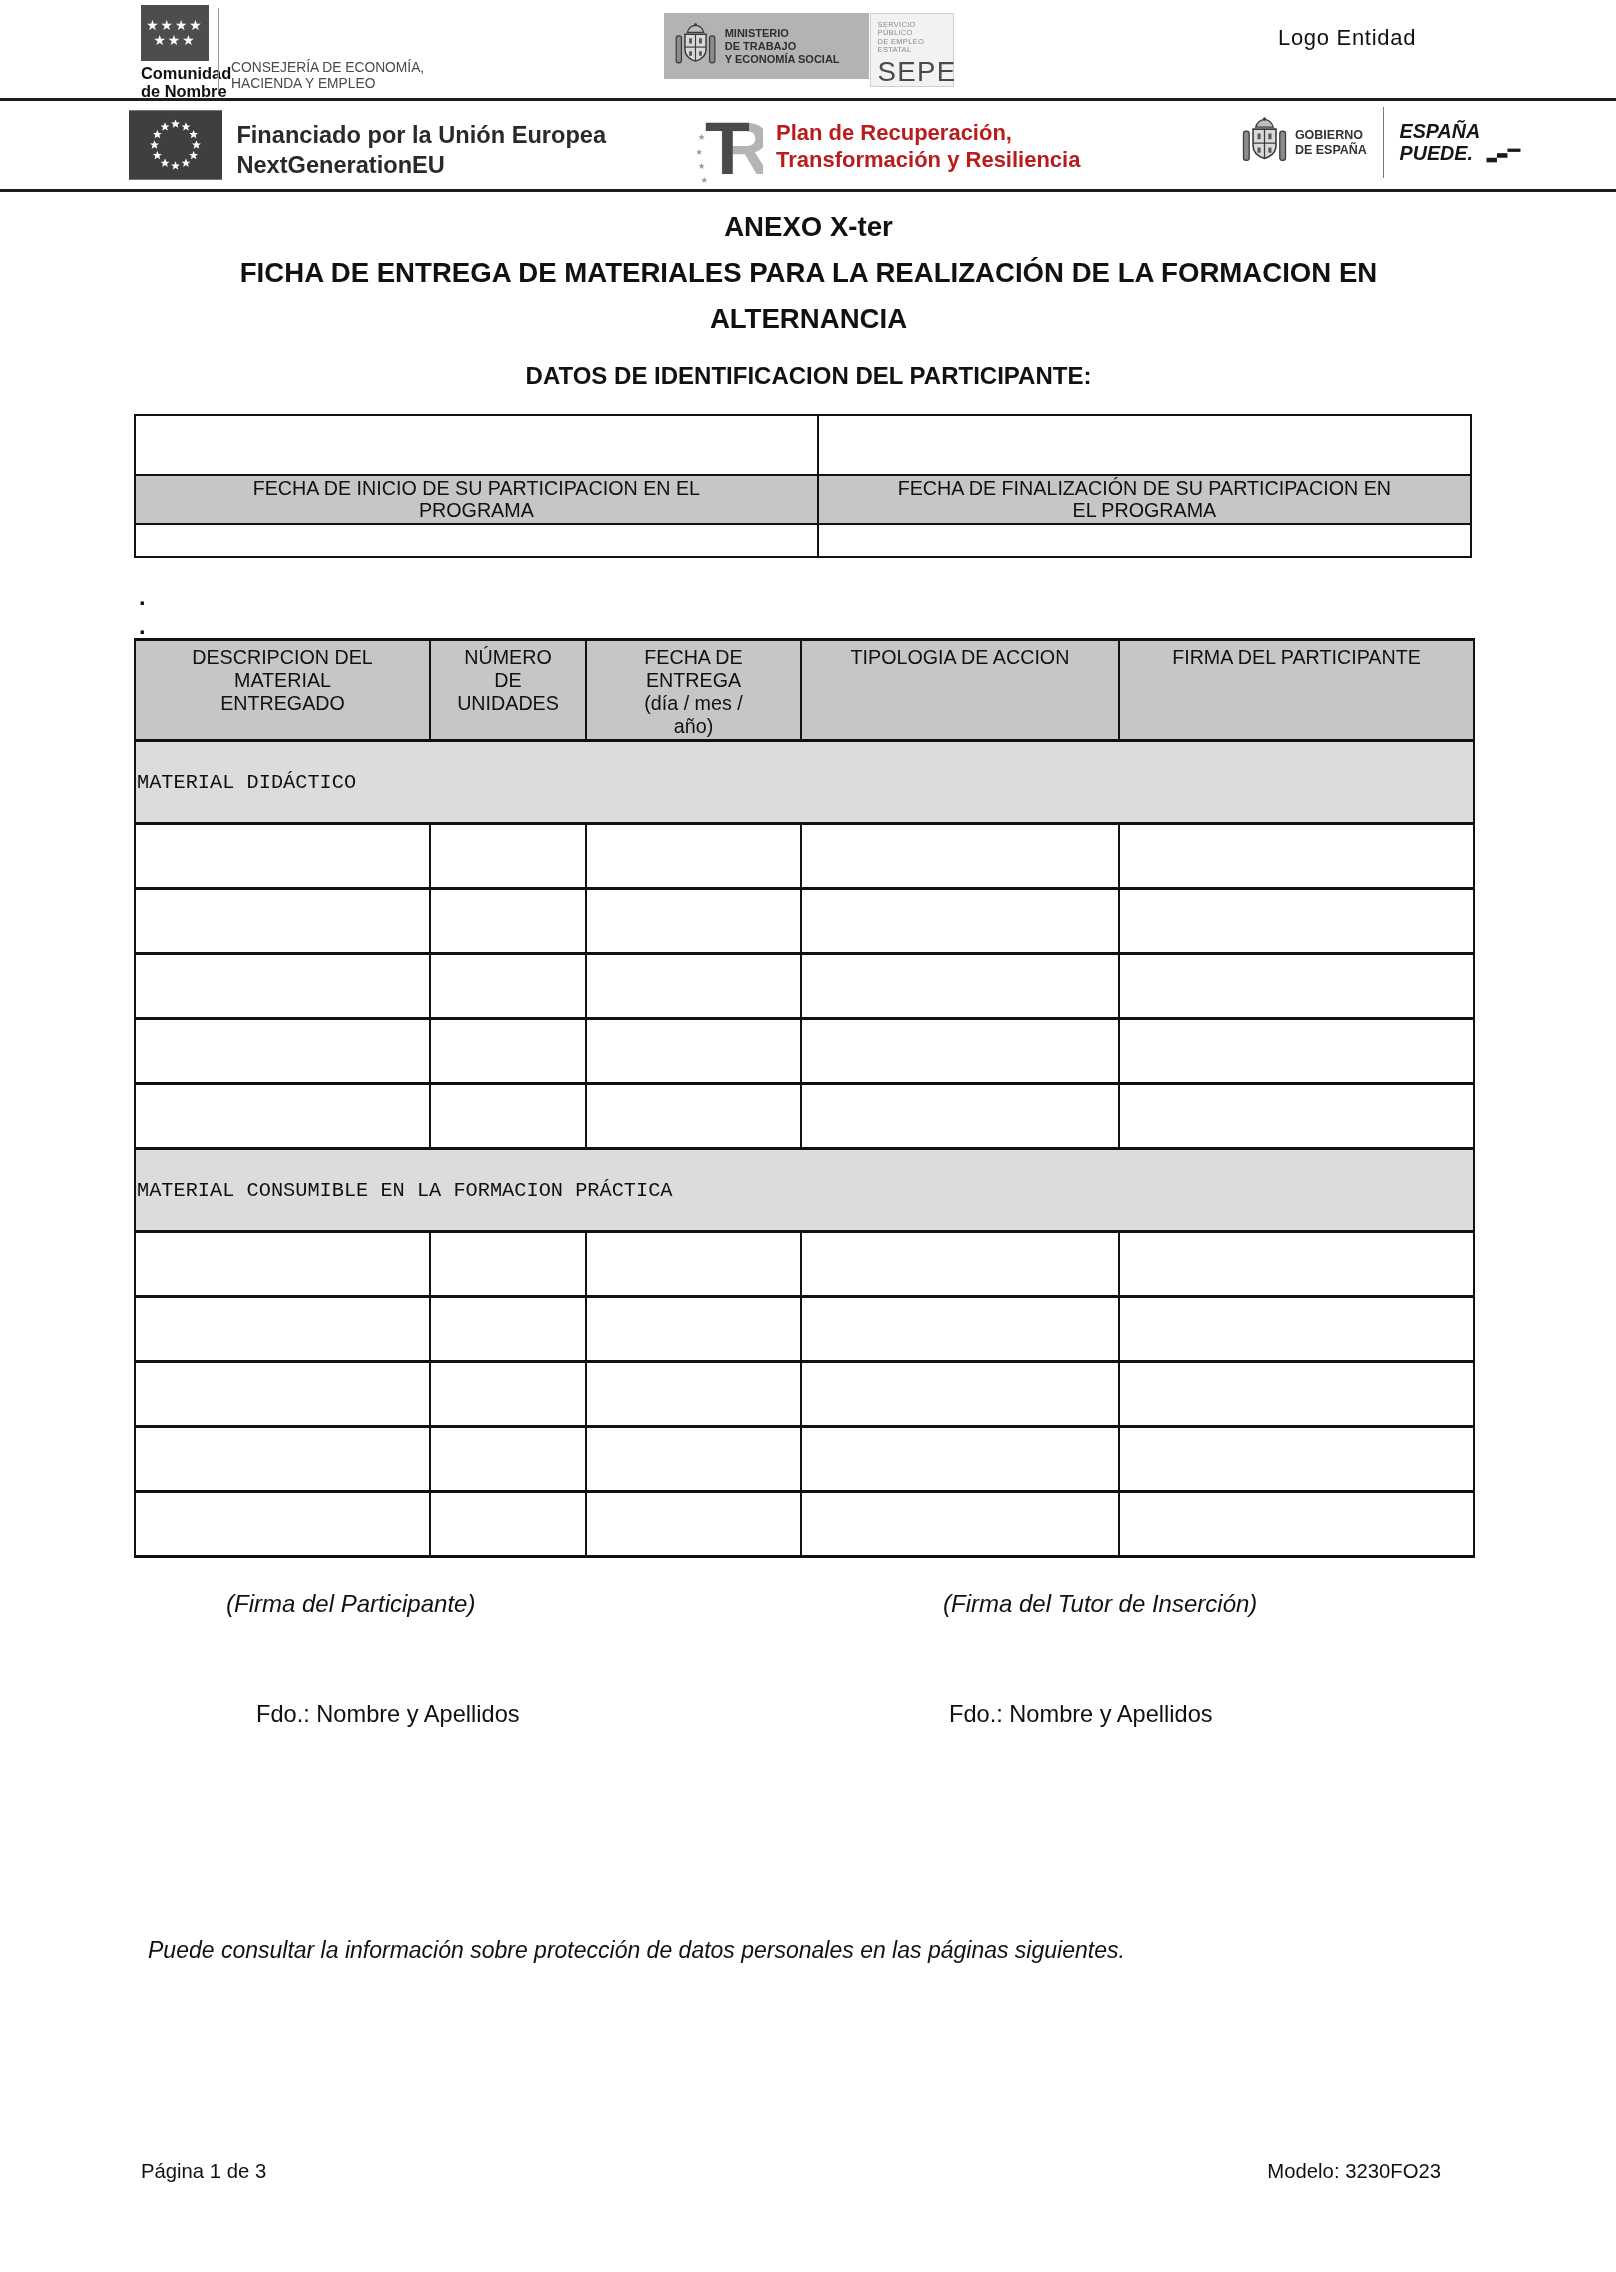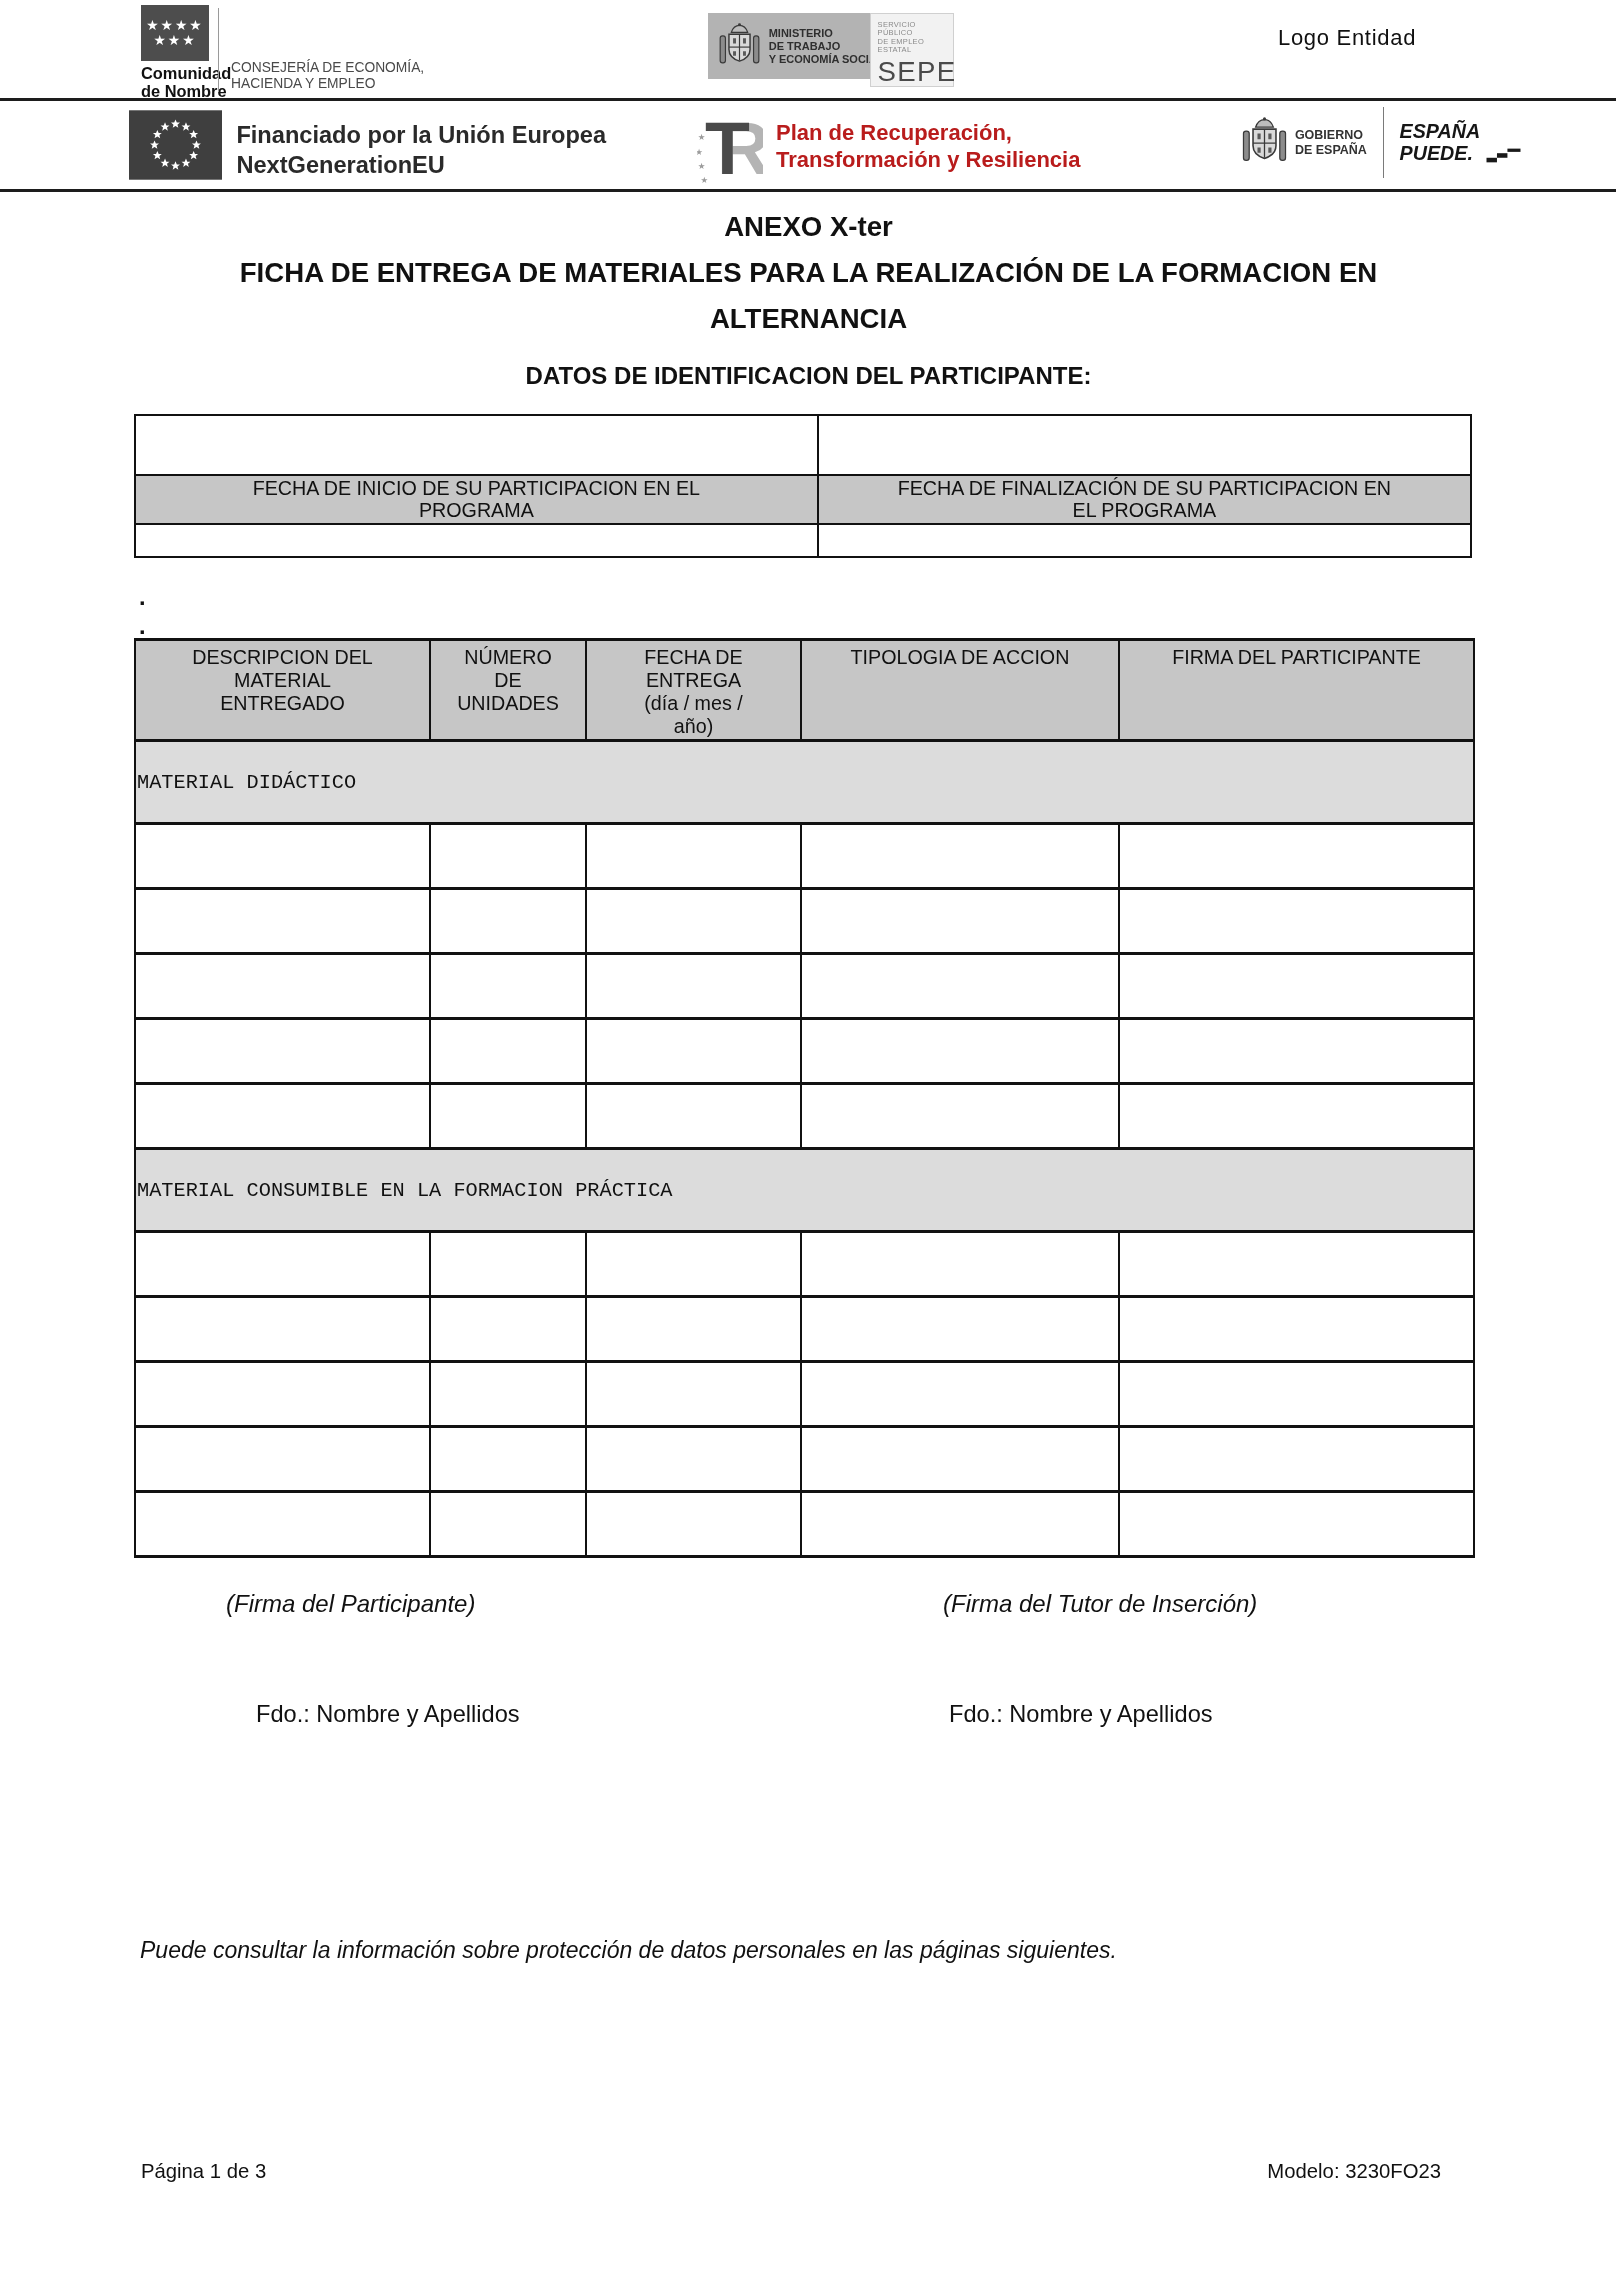--- a/index.html
+++ b/index.html
@@ -9,22 +9,22 @@
     overflow:hidden;
   }
   
   .madrid{position:absolute;left:141px;top:5.2px;}
   .madrid-flag{width:68px;height:56px;background:#4d4d4d;display:flex;flex-direction:column;
     align-items:center;justify-content:center;color:#fff;}
   .madrid-flag .starrow{font-size:13.8px;line-height:15px;letter-spacing:2px;font-family:"DejaVu Sans",sans-serif;}
   .madrid-name{margin-top:3.9px;font-weight:bold;font-size:16.4px;line-height:17.7px;color:#111;}
   .madrid-divider{position:absolute;left:218px;top:7.9px;width:1.3px;height:84px;background:#9a9a9a;}
   .consejeria{position:absolute;left:231px;top:60px;font-size:13.8px;line-height:16.4px;color:#4a4a4a;}
-  .ministry{position:absolute;left:664px;top:13px;width:182px;height:66px;background:#b3b3b3;
-    display:flex;align-items:center;margin-left:44px;}
+  .ministry{position:absolute;left:664px;top:13px;width:205px;height:66px;background:#b3b3b3;
+    display:flex;align-items:center;}
   .ministry svg{margin-left:10.5px;}
   .ministry-text{margin-left:9.2px;font-size:11px;line-height:13px;font-weight:bold;color:#2f2f2f;}
   .sepe{position:absolute;left:870px;top:13px;width:84px;height:74px;background:#f2f2f2;
     border:0.7px solid #d0d0d0;box-sizing:border-box;padding:6.6px 0 0 6.6px;}
   .sepe-top{font-size:7.5px;line-height:8.5px;color:#8a8a8a;letter-spacing:0.3px;}
   .sepe-acronym{font-size:27.6px;line-height:30px;color:#4a4a4a;letter-spacing:1.3px;margin-top:2.6px;}
   .logo-entidad{position:absolute;left:1278px;top:25px;font-size:22px;letter-spacing:0.7px;color:#111;}
   
   .rule{position:absolute;left:0;width:1617px;background:#1d1d1d;}
   .rule-top{top:98px;height:2.6px;}
@@ -65,21 +65,21 @@
   .materials-table .band-row td{background:#dcdcdc;height:78px;text-align:left;vertical-align:middle;
     font-size:20.3px;font-family:Liberation Mono, monospace;}
   .materials-table .data-row td{height:60px;background:#fff;}
   
   .sig-caption{position:absolute;font-size:24px;font-style:italic;color:#111;}
   .sig-caption-left{left:226px;top:1590px;}
   .sig-caption-right{left:943px;top:1590px;}
   .sig-name{position:absolute;font-size:23.6px;color:#111;}
   .sig-name-left{left:256px;top:1701px;}
   .sig-name-right{left:949px;top:1701px;}
-  .privacy{position:absolute;left:140px;top:1937px;font-size:23px;font-style:italic;color:#111;}
+  .privacy{position:absolute;left:148px;top:1937px;font-size:23px;font-style:italic;color:#111;}
   .footer-page{position:absolute;left:141px;top:2160px;font-size:20.3px;}
   .footer-model{position:absolute;right:176px;top:2160px;font-size:20.3px;}
 </style>
 </head>
 <body>
 
 <svg width="0" height="0" style="position:absolute">
   <defs>
     <symbol id="coat-arms" viewBox="0 0 70 80">
       <rect x="2" y="22" width="9" height="46" rx="4" fill="#8c8c8c" stroke="#3a3a3a" stroke-width="2"></rect>

